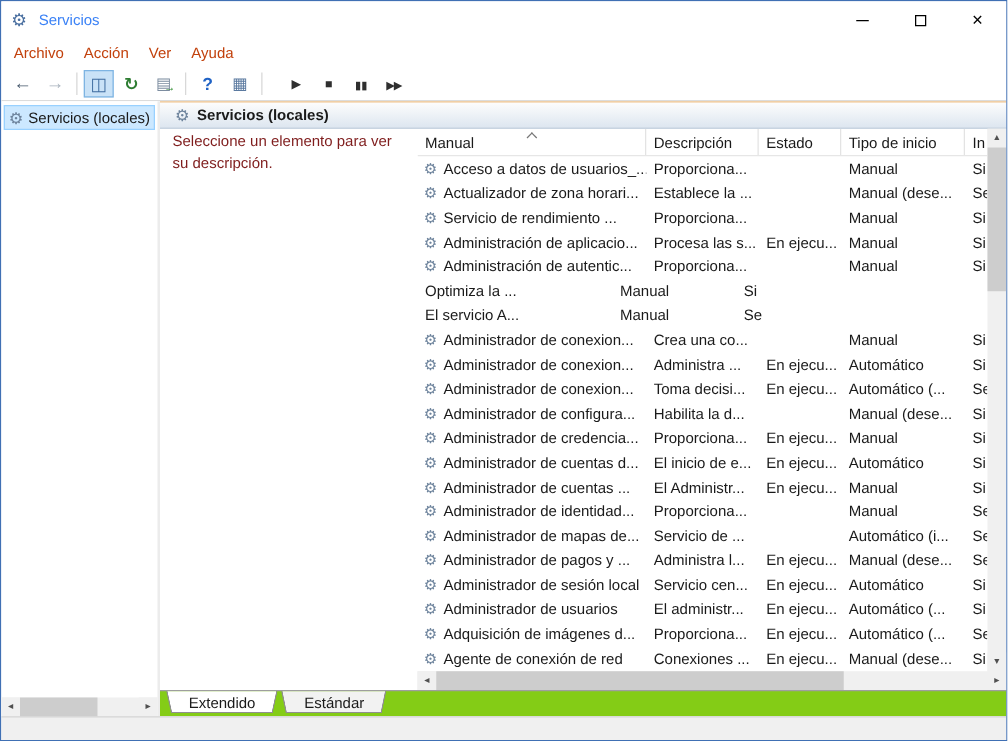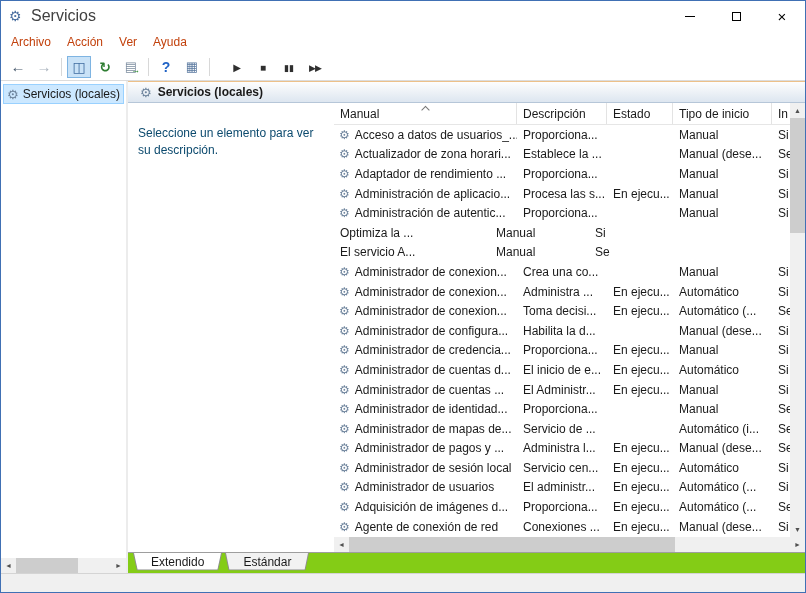--- a/index.html
+++ b/index.html
@@ -4,21 +4,21 @@
 <style>
   * { box-sizing: border-box; }
   html,body { margin:0; padding:0; background:#ffffff; }
   body { font-family:"Liberation Sans","DejaVu Sans",sans-serif; font-size:12px; color:#1a1a1a; }
 
   .window { width:806px; height:593px; border:1px solid #4070b4; display:flex; flex-direction:column; background:#fff; overflow:hidden; }
 
   
   .titlebar { height:30px; display:flex; align-items:center; background:#fff; flex:0 0 auto; }
   .titlebar .app-icon { width:16px; height:16px; margin:0 6px 0 8px; font-size:14px; line-height:16px; color:#4a6fa0; }
-  .titlebar .title { flex:1; font-size:16px; color:#404040; }
+  .titlebar .title { flex:1; font-size:12px; color:#3b82f6; }
   .win-controls { display:flex; height:30px; }
   .win-btn { width:46px; height:30px; display:flex; align-items:center; justify-content:center; cursor:default; }
   .min-glyph { width:10px; height:1px; background:#000; display:block; }
   .max-glyph { width:9px; height:9px; border:1px solid #000; display:block; }
   .close-glyph { font-size:15px; color:#000; line-height:1; }
 
   
   .menubar { height:22px; display:flex; align-items:center; padding-left:2px; background:#fff; flex:0 0 auto; }
   .menu-item { padding:3px 8px; color:#c2410c; }
 
@@ -62,21 +62,21 @@
   .sb-track-v { flex:1; position:relative; }
   .sb-thumb-h { position:absolute; top:0; bottom:0; background:#cdcdcd; }
   .sb-thumb-v { position:absolute; left:0; right:0; background:#cdcdcd; }
 
   
   .main { flex:1; display:flex; flex-direction:column; min-width:0; }
   .banner { height:22px; display:flex; align-items:center; gap:6px; padding-left:12px; background:linear-gradient(#fdfdfd,#dde6f0); border-top:1px solid #ecc089; border-bottom:1px solid #b6c6d8; flex:0 0 auto; }
   .banner .banner-title { font-weight:bold; color:#1a1a1a; }
 
   .main-body { flex:1; display:flex; min-height:0; }
-  .desc-pane { width:206px; padding:22px 10px; line-height:1.4; color:#0c4a6e; flex:0 0 auto; }
+  .desc-pane { width:206px; padding:2px 10px; line-height:1.4; color:#7f1d1d; flex:0 0 auto; }
 
   .table-area { flex:1; display:flex; flex-direction:column; min-width:0; }
   .table-zone { flex:1; display:flex; min-height:0; }
   .grid { flex:1; display:flex; flex-direction:column; overflow:hidden; min-width:0; }
 
   .thead { height:22px; display:flex; border-bottom:1px solid #e6e6e6; flex:0 0 auto; }
   .th { display:flex; align-items:center; padding:0 4px 0 6px; border-right:1px solid #e3e3e3; position:relative; white-space:nowrap; overflow:hidden; color:#1a1a1a; }
   .th:last-child { border-right:none; }
   .sort-caret { position:absolute; top:2px; left:50%; width:7px; height:7px; transform:translateX(-50%); }
   .sort-caret::before { content:""; position:absolute; left:1px; top:2px; width:5px; height:5px; border-left:1px solid #777; border-top:1px solid #777; transform:rotate(45deg); }
@@ -246,21 +246,21 @@
                     </span>
                     <span class="td col-desc">Establece la ...</span>
                     <span class="td col-state"></span>
                     <span class="td col-start">Manual (dese...</span>
                     <span class="td col-logon">Se</span>
                   </div>
 
                   <div class="tr">
                     <span class="td name-cell col-name">
                       <span class="gear"></span>
-                      <span>Adaptador de rendimiento ...</span>
+                      <span>Servicio de rendimiento ...</span>
                     </span>
                     <span class="td col-desc">Proporciona...</span>
                     <span class="td col-state"></span>
                     <span class="td col-start">Manual</span>
                     <span class="td col-logon">Si</span>
                   </div>
 
                   <div class="tr">
                     <span class="td name-cell col-name">
                       <span class="gear"></span>

